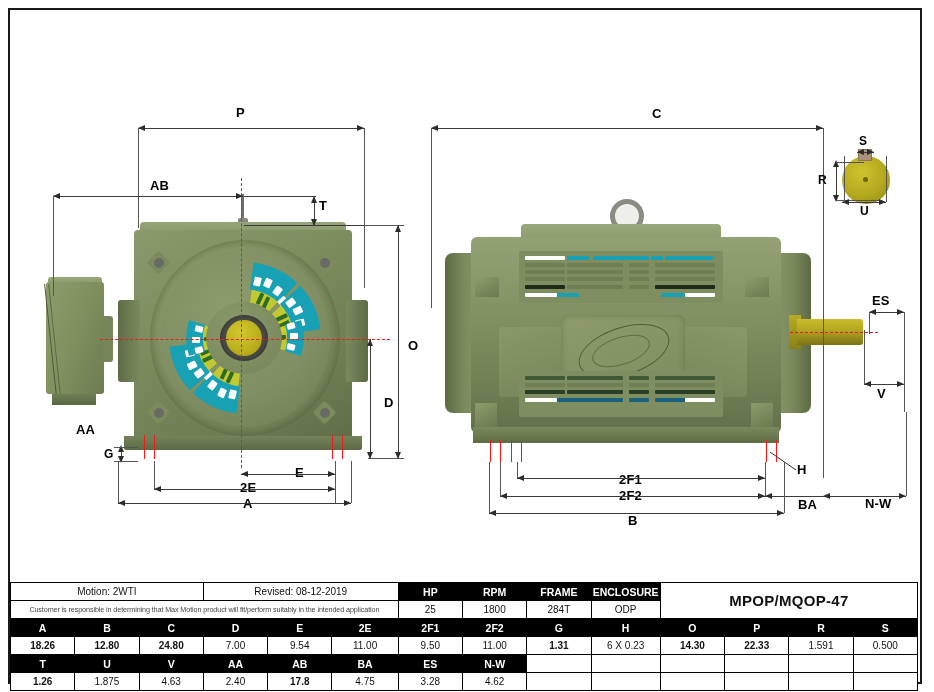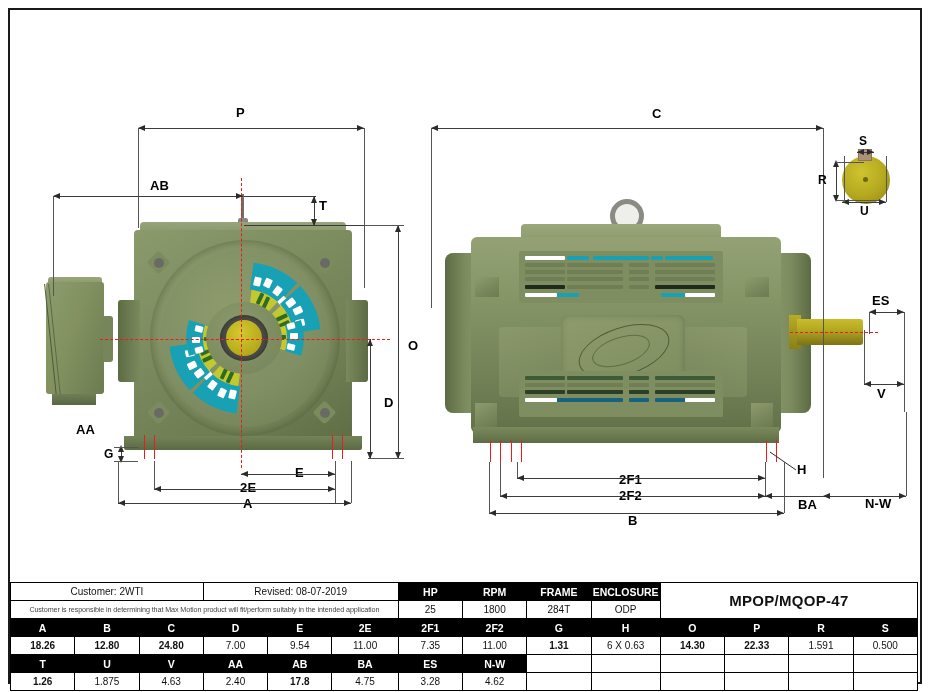--- a/index.html
+++ b/index.html
@@ -496,22 +496,22 @@
         <col style="width:64px">
       <col style="width:64px">
         <col style="width:66px">
         <col style="width:64px">
         <col style="width:64px">
       <col style="width:64px">
         <col style="width:64px">
     </colgroup>
     <tbody>
       <tr>
-        <td class="val" colspan="3">Customer: 2WTI</td>
-        <td class="val" colspan="3">Revised: 08-07-2019</td>
+        <td class="val" colspan="3">Motion: 2WTI</td>
+        <td class="val" colspan="3">Revised: 08-12-2019</td>
         <td class="hdr">HP</td>
         <td class="hdr">RPM</td>
         <td class="hdr">FRAME</td>
         <td class="hdr">ENCLOSURE</td>
         <td class="val model" colspan="4" rowspan="2">MPOP/MQOP-47</td>
       </tr>
       <tr>
         <td class="val tiny" colspan="6">Customer is responsible in determining that Max Motion product will fit/perform suitably in the intended application</td>
         <td class="val">25</td>
         <td class="val">1800</td>
@@ -534,24 +534,24 @@
           <td class="hdr">R</td>
           <td class="hdr">S</td>
         </tr>
       <tr id="r1v">
           <td class="val b">18.26</td>
           <td class="val b">12.80</td>
           <td class="val b">24.80</td>
           <td class="val">7.00</td>
           <td class="val">9.54</td>
           <td class="val">11.00</td>
-          <td class="val">7.35</td>
+          <td class="val">9.50</td>
           <td class="val">11.00</td>
           <td class="val b">1.31</td>
-          <td class="val">6 X 0.63</td>
+          <td class="val">6 X 0.23</td>
           <td class="val b">14.30</td>
           <td class="val b">22.33</td>
           <td class="val">1.591</td>
           <td class="val">0.500</td>
         </tr>
       <tr id="r2h">
           <td class="hdr">T</td>
           <td class="hdr">U</td>
           <td class="hdr">V</td>
           <td class="hdr">AA</td>

